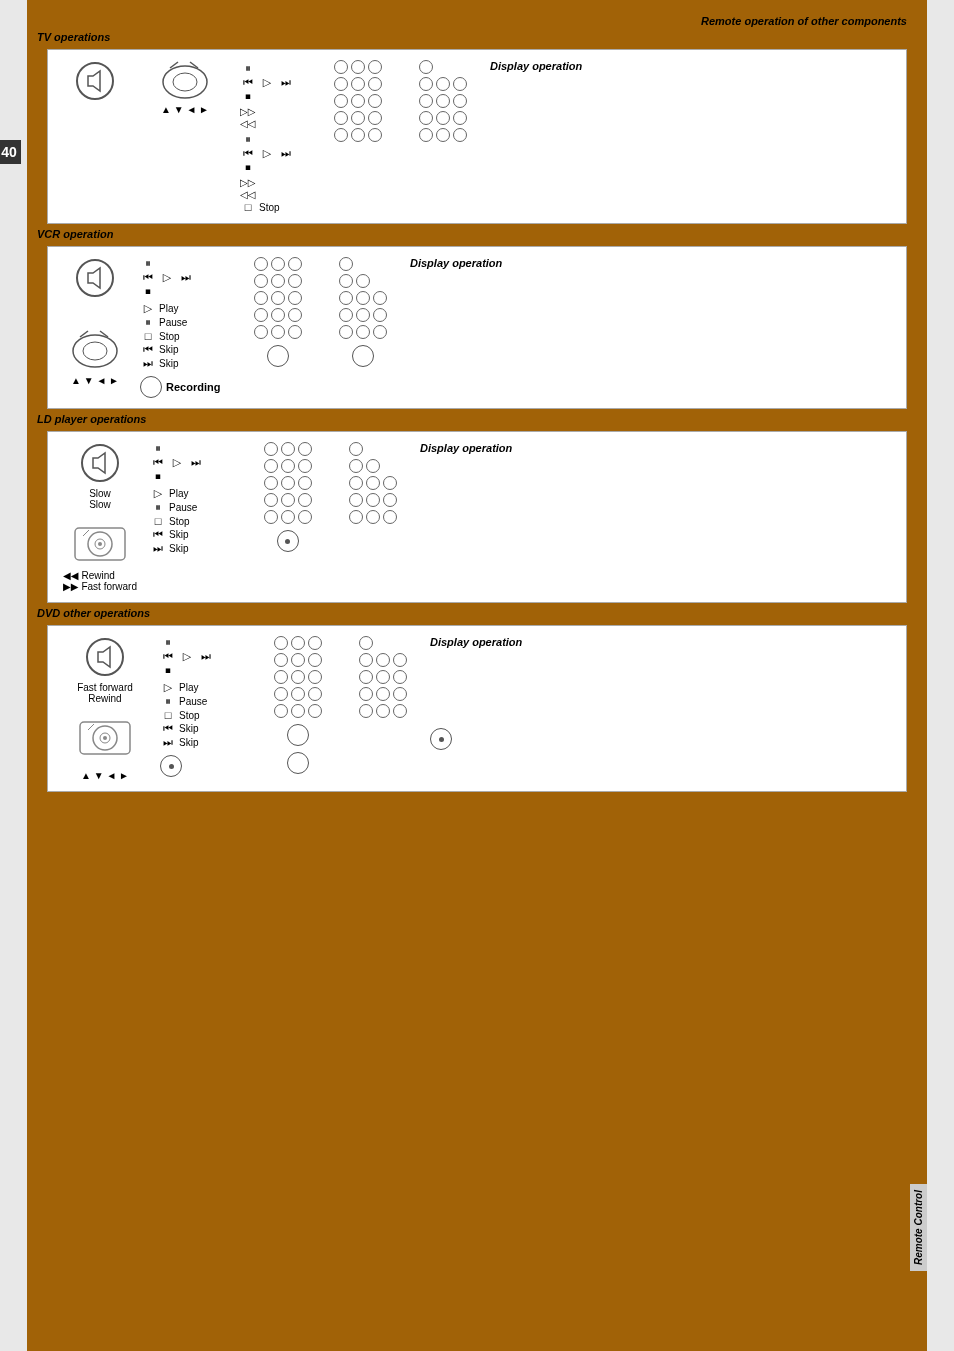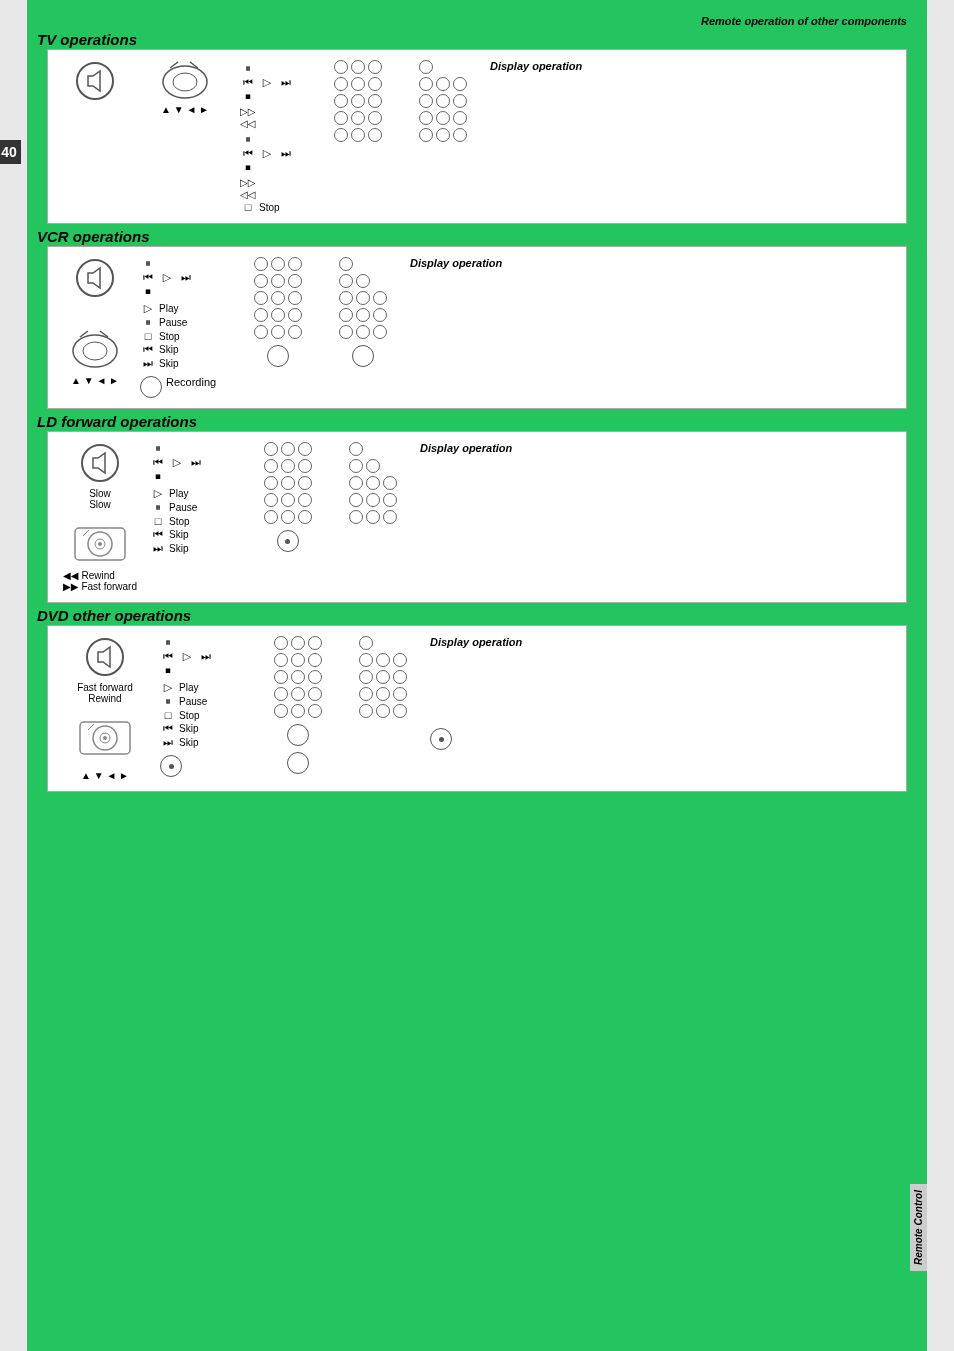--- a/index.html
+++ b/index.html
@@ -5,21 +5,21 @@
     * { box-sizing: border-box; margin: 0; padding: 0; }
     body {
       background: #e8e8e8;
       font-family: Arial, Helvetica, sans-serif;
       font-size: 11px;
       width: 954px;
       min-height: 1351px;
       position: relative;
     }
     .page {
-      background: #22c55e;
+      background: #a16207;
       width: 900px;
       margin: 0 auto;
       padding: 10px 0;
       min-height: 1351px;
       position: relative;
     }
     .page-header {
       text-align: right;
       font-style: italic;
       font-weight: bold;
@@ -45,21 +45,21 @@
     .section {
       border: 1px solid #aaa;
       background: white;
       margin: 6px 10px;
       padding: 10px 12px;
       position: relative;
     }
     .section-title {
       font-style: italic;
       font-weight: bold;
-      font-size: 15px;
+      font-size: 11px;
       margin-bottom: 6px;
       margin-left: 0;
       position: absolute;
       top: -18px;
       left: 0;
     }
     .section-wrapper {
       position: relative;
       margin: 22px 10px 8px 10px;
     }
@@ -307,21 +307,21 @@
 
         <div class="col" style="min-width:120px; align-items:flex-start;">
           <div class="display-op-label">Display operation</div>
         </div>
       </div>
     </div>
   </div>
 
   <div class="section-wrapper">
     <div class="section-title">
-      <em><b>VCR operations</b></em>
+      <em><b>VCR operation</b></em>
     </div>
     <div class="section">
       <div class="section-inner">
 
         <div class="col" style="min-width:70px;align-items:center;justify-content:flex-start;">
           <svg width="42" height="42" viewBox="0 0 42 42">
             <circle cx="21" cy="21" r="18" fill="none" stroke="#555" stroke-width="2"></circle>
             <polygon points="14,16 14,26 19,26 26,31 26,11 19,16" fill="none" stroke="#555" stroke-width="1.5"></polygon>
           </svg>
           <div style="margin-top:30px;">
@@ -365,21 +365,21 @@
             <div class="transport-row">
               <span class="t-icon">⏮</span>
               <span>Skip</span>
             </div>
             <div class="transport-row">
               <span class="t-icon">⏭</span>
               <span>Skip</span>
             </div>
           </div>
           <div class="mt6">
-            <div style="display:flex;gap:4px;">
+            <div style="display:flex;align-items:center;gap:4px;font-weight:bold;">
               <span class="big-circle" style="display:inline-block;"></span>
               <span>Recording</span>
             </div>
           </div>
         </div>
 
         <div class="col" style="min-width:75px;">
           <div class="circles-grid">
             <div class="circles-row">
               <span class="circle"></span>
@@ -444,21 +444,21 @@
 
         <div class="col" style="min-width:120px; align-items:flex-start;">
           <div class="display-op-label">Display operation</div>
         </div>
       </div>
     </div>
   </div>
 
   <div class="section-wrapper">
     <div class="section-title">
-      <em><b>LD forward operations</b></em>
+      <em><b>LD player operations</b></em>
     </div>
     <div class="section">
       <div class="section-inner">
 
         <div class="col" style="min-width:80px;align-items:center;">
           <svg width="42" height="42" viewBox="0 0 42 42">
             <circle cx="21" cy="21" r="18" fill="none" stroke="#555" stroke-width="2"></circle>
             <polygon points="14,16 14,26 19,26 26,31 26,11 19,16" fill="none" stroke="#555" stroke-width="1.5"></polygon>
           </svg>
           <div style="font-size:10px;margin-top:4px;text-align:left;">Slow</div>

